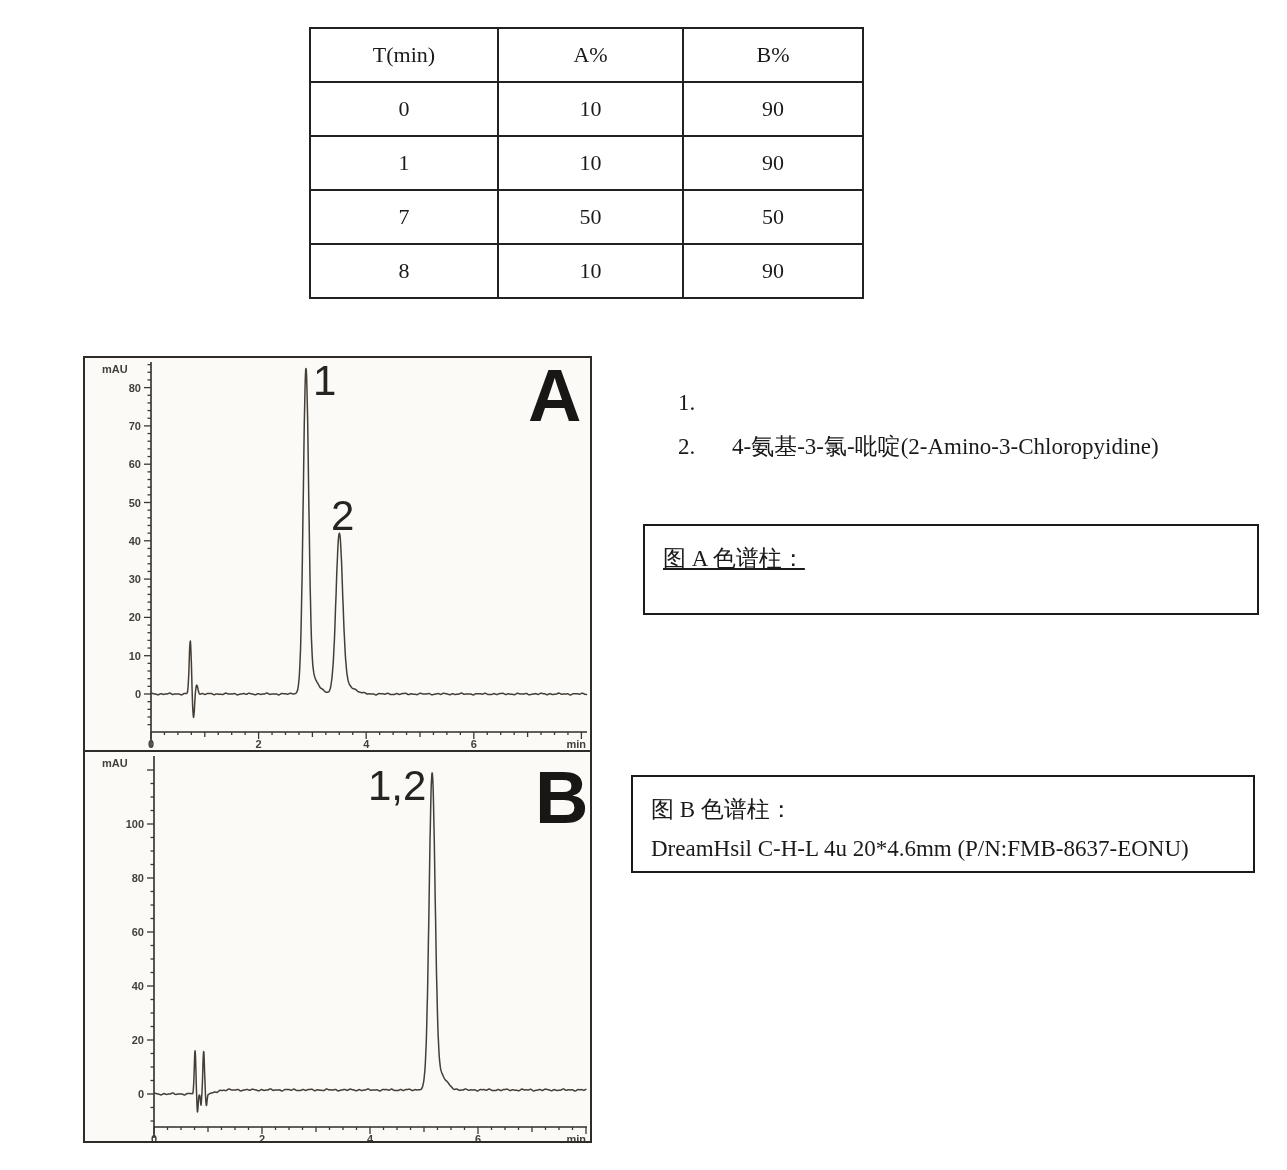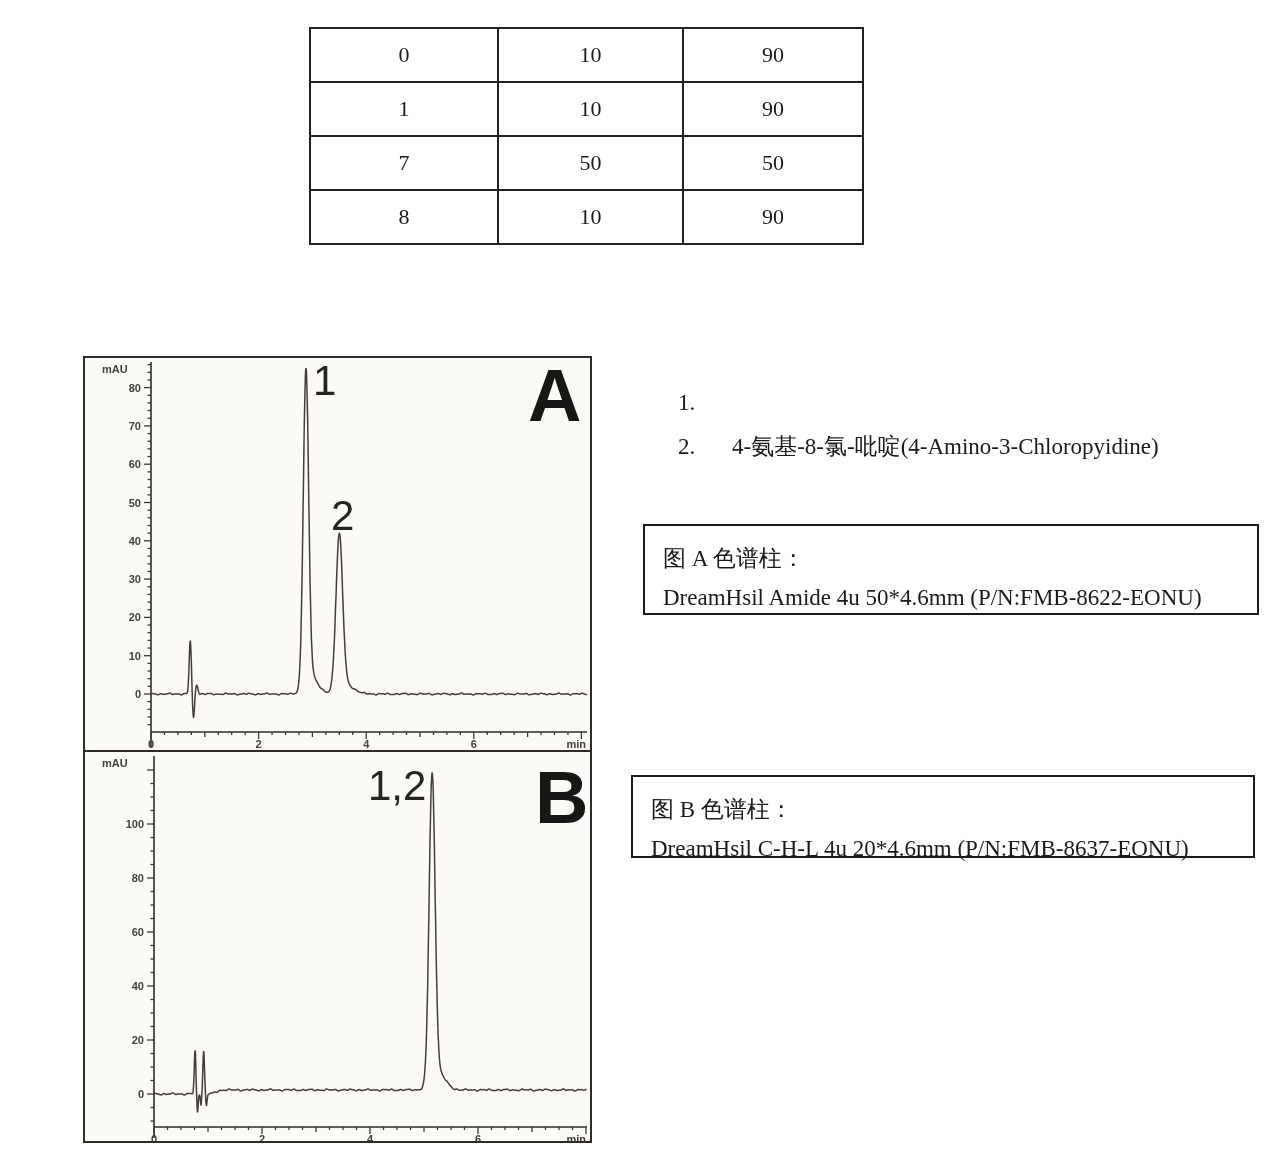--- a/index.html
+++ b/index.html
@@ -40,35 +40,40 @@
   .compound-list{position:absolute;left:678px;top:381px;font-size:23px;line-height:44px;}
   .compound-item{display:flex;}
   .compound-index{width:54px;flex:0 0 54px;}
   .compound-text{white-space:nowrap;}
 
   
   .column-box{
     position:absolute;border:2px solid #1c1b1a;box-sizing:border-box;
     background:#ffffff;padding:13px 0 0 18px;font-size:23px;line-height:39px;
   }
-  #boxA{left:643px;top:524px;width:616px;height:91px;}
-  #boxB{left:631px;top:775px;width:624px;height:83px;}
+  #boxA{left:643px;top:524px;width:616px;height:91px;text-decoration:underline;}
+  #boxB{left:631px;top:775px;width:624px;height:98px;}
   .column-box .box-title{white-space:nowrap;}
   .column-box .box-detail{white-space:nowrap;}
 </style>
 </head>
 <body>
 
 <table class="gradient-table">
   <colgroup>
       <col class="col-t">
       <col class="col-a">
       <col class="col-b">
     </colgroup>
   <tbody>
+      <tr>
+    <th>T(min)</th>
+    <th>A%</th>
+    <th>B%</th>
+  </tr>
   <tr>
     <td>0</td>
     <td>10</td>
     <td>90</td>
   </tr>
   <tr>
     <td>1</td>
     <td>10</td>
     <td>90</td>
   </tr>
@@ -273,24 +278,23 @@
     </svg>
   <div class="panel-letter">B</div>
 </div>
 
 <div class="compound-list">
   <div class="compound-item">
     <span class="compound-index">1.</span>
   </div>
   <div class="compound-item">
     <span class="compound-index">2.</span>
-    <span class="compound-text">4-氨基-8-氯-吡啶(4-Amino-3-Chloropyidine)</span>
+    <span class="compound-text">4-氨基-3-氯-吡啶(2-Amino-3-Chloropyidine)</span>
   </div>
 </div>
 
 <div id="boxA" class="column-box">
   <div class="box-title">图 A 色谱柱：</div>
-  <div class="box-detail">DreamHsil Amide 4u 50*4.6mm (P/N:FMB-8622-EONU)</div>
 </div>
 <div id="boxB" class="column-box">
   <div class="box-title">图 B 色谱柱：</div>
   <div class="box-detail">DreamHsil C-H-L 4u 20*4.6mm (P/N:FMB-8637-EONU)</div>
 </div>
 
 </body></html>

